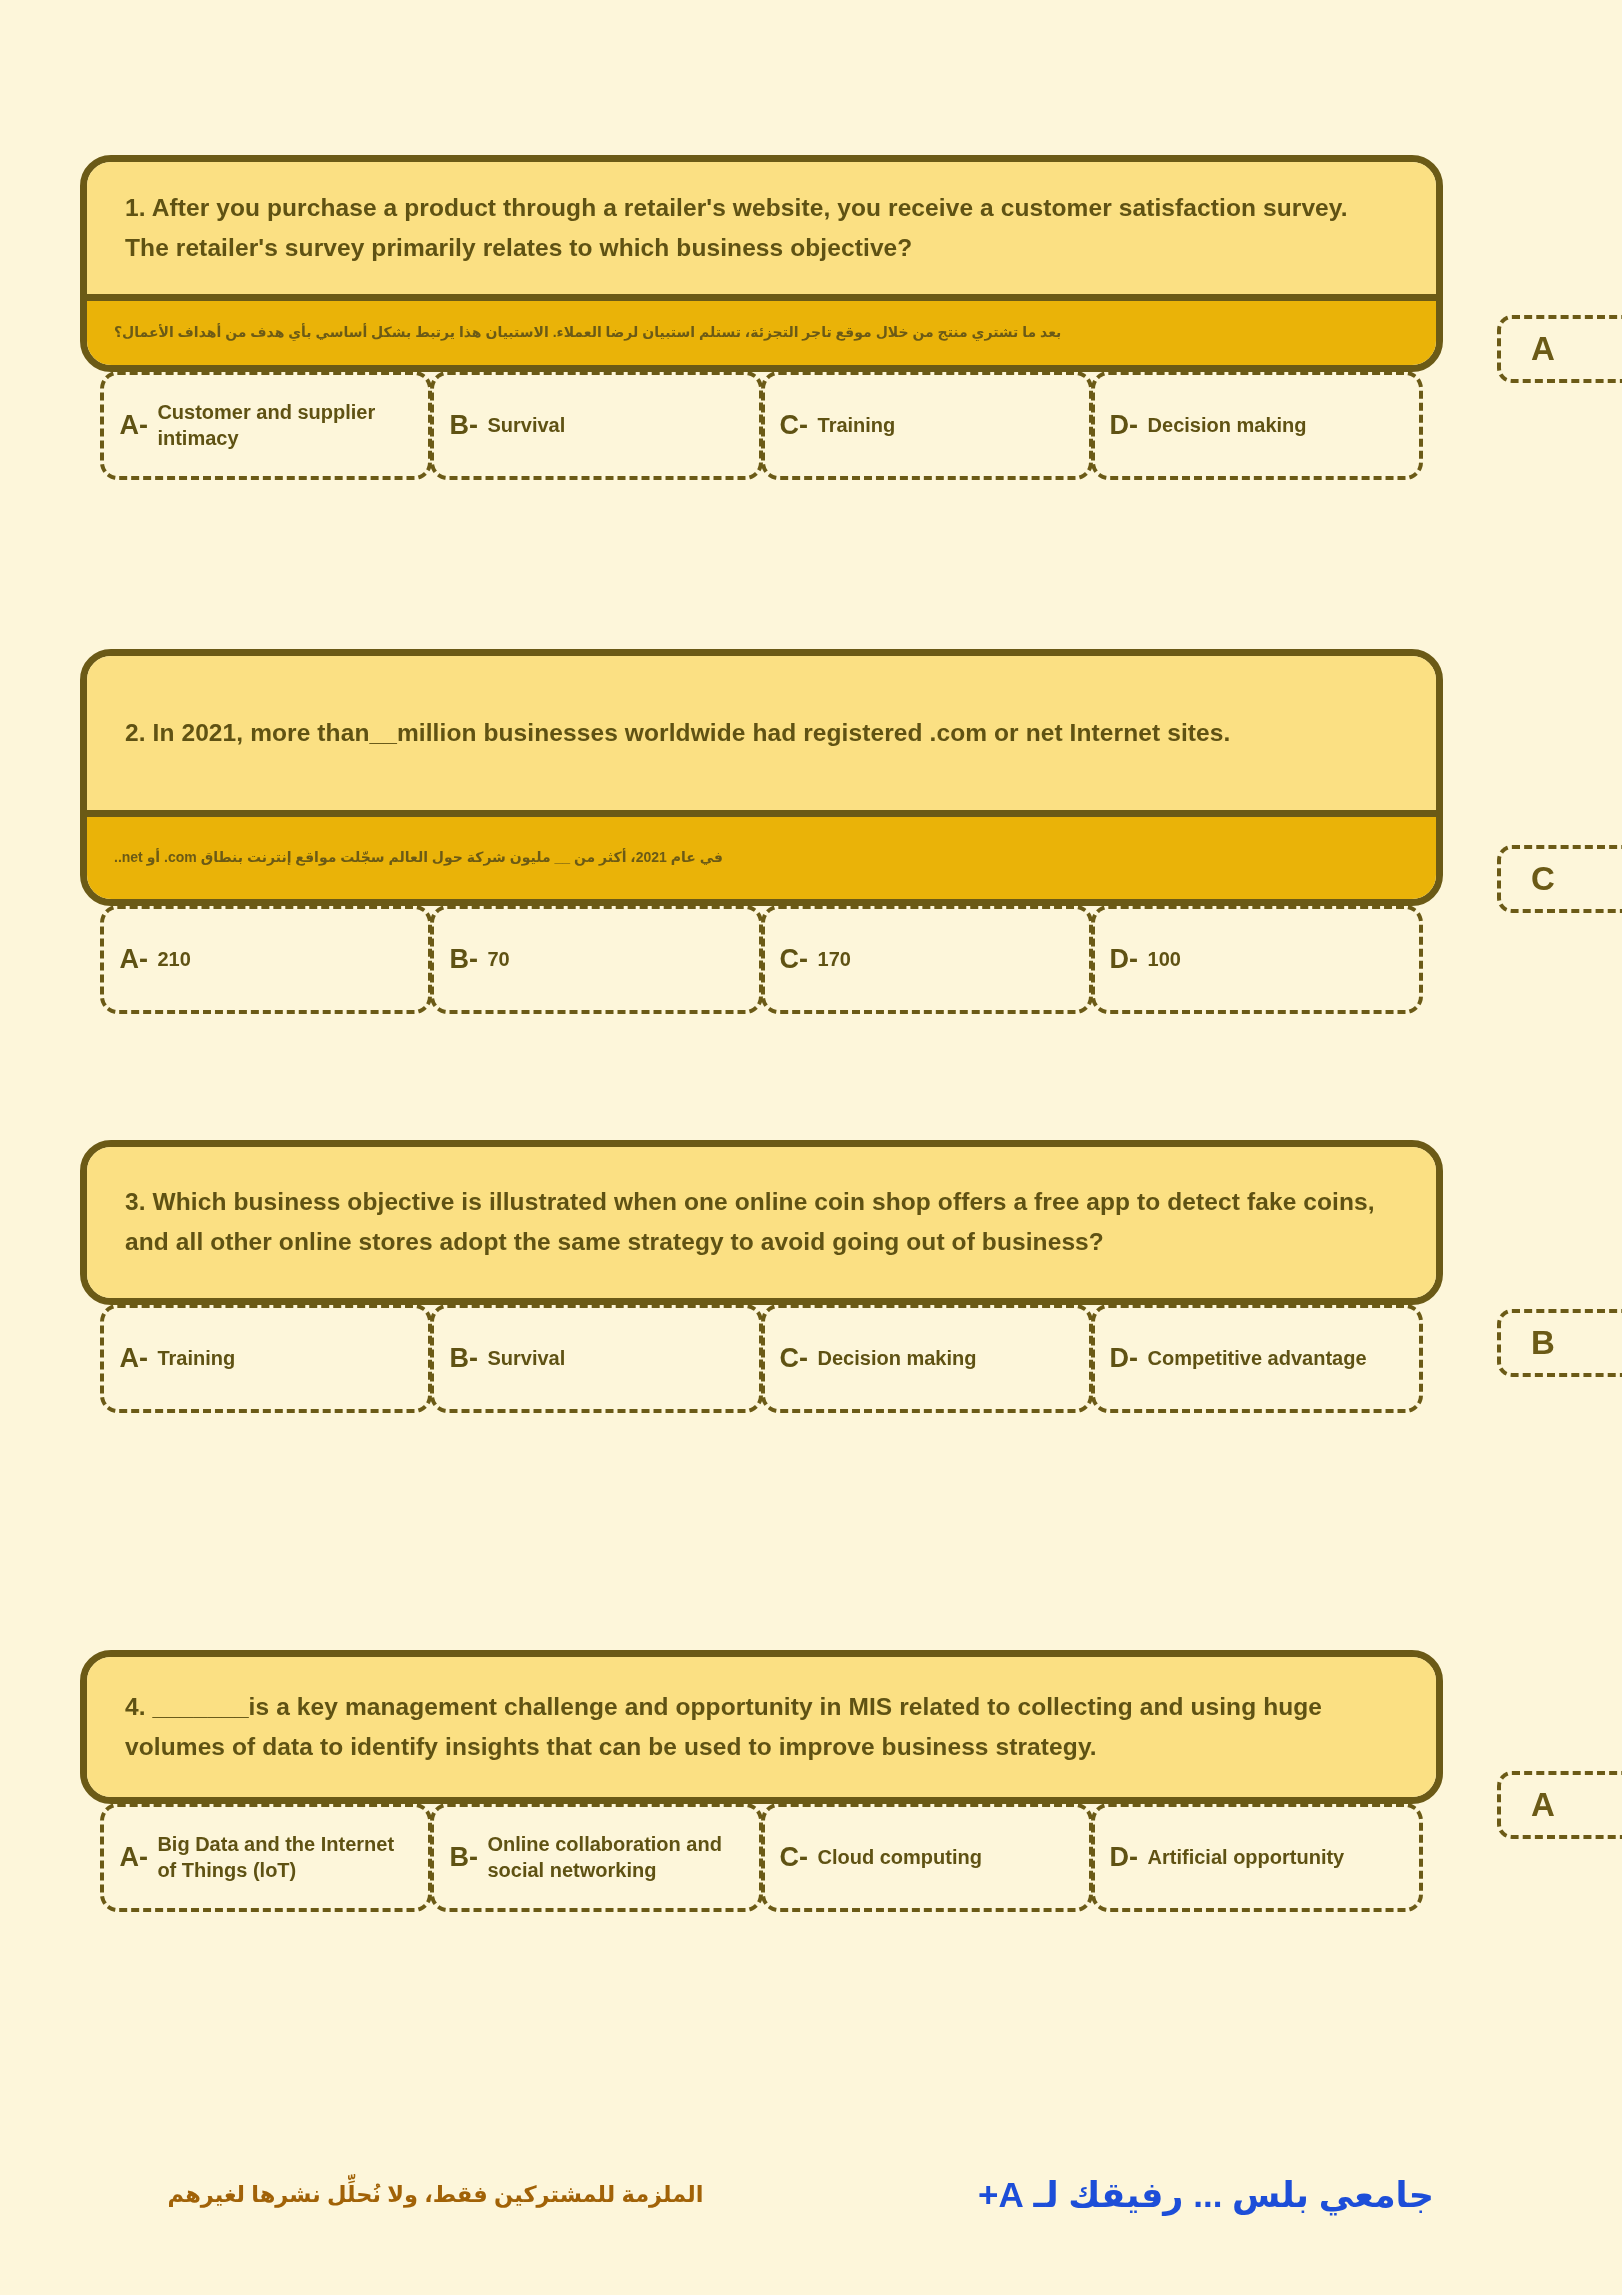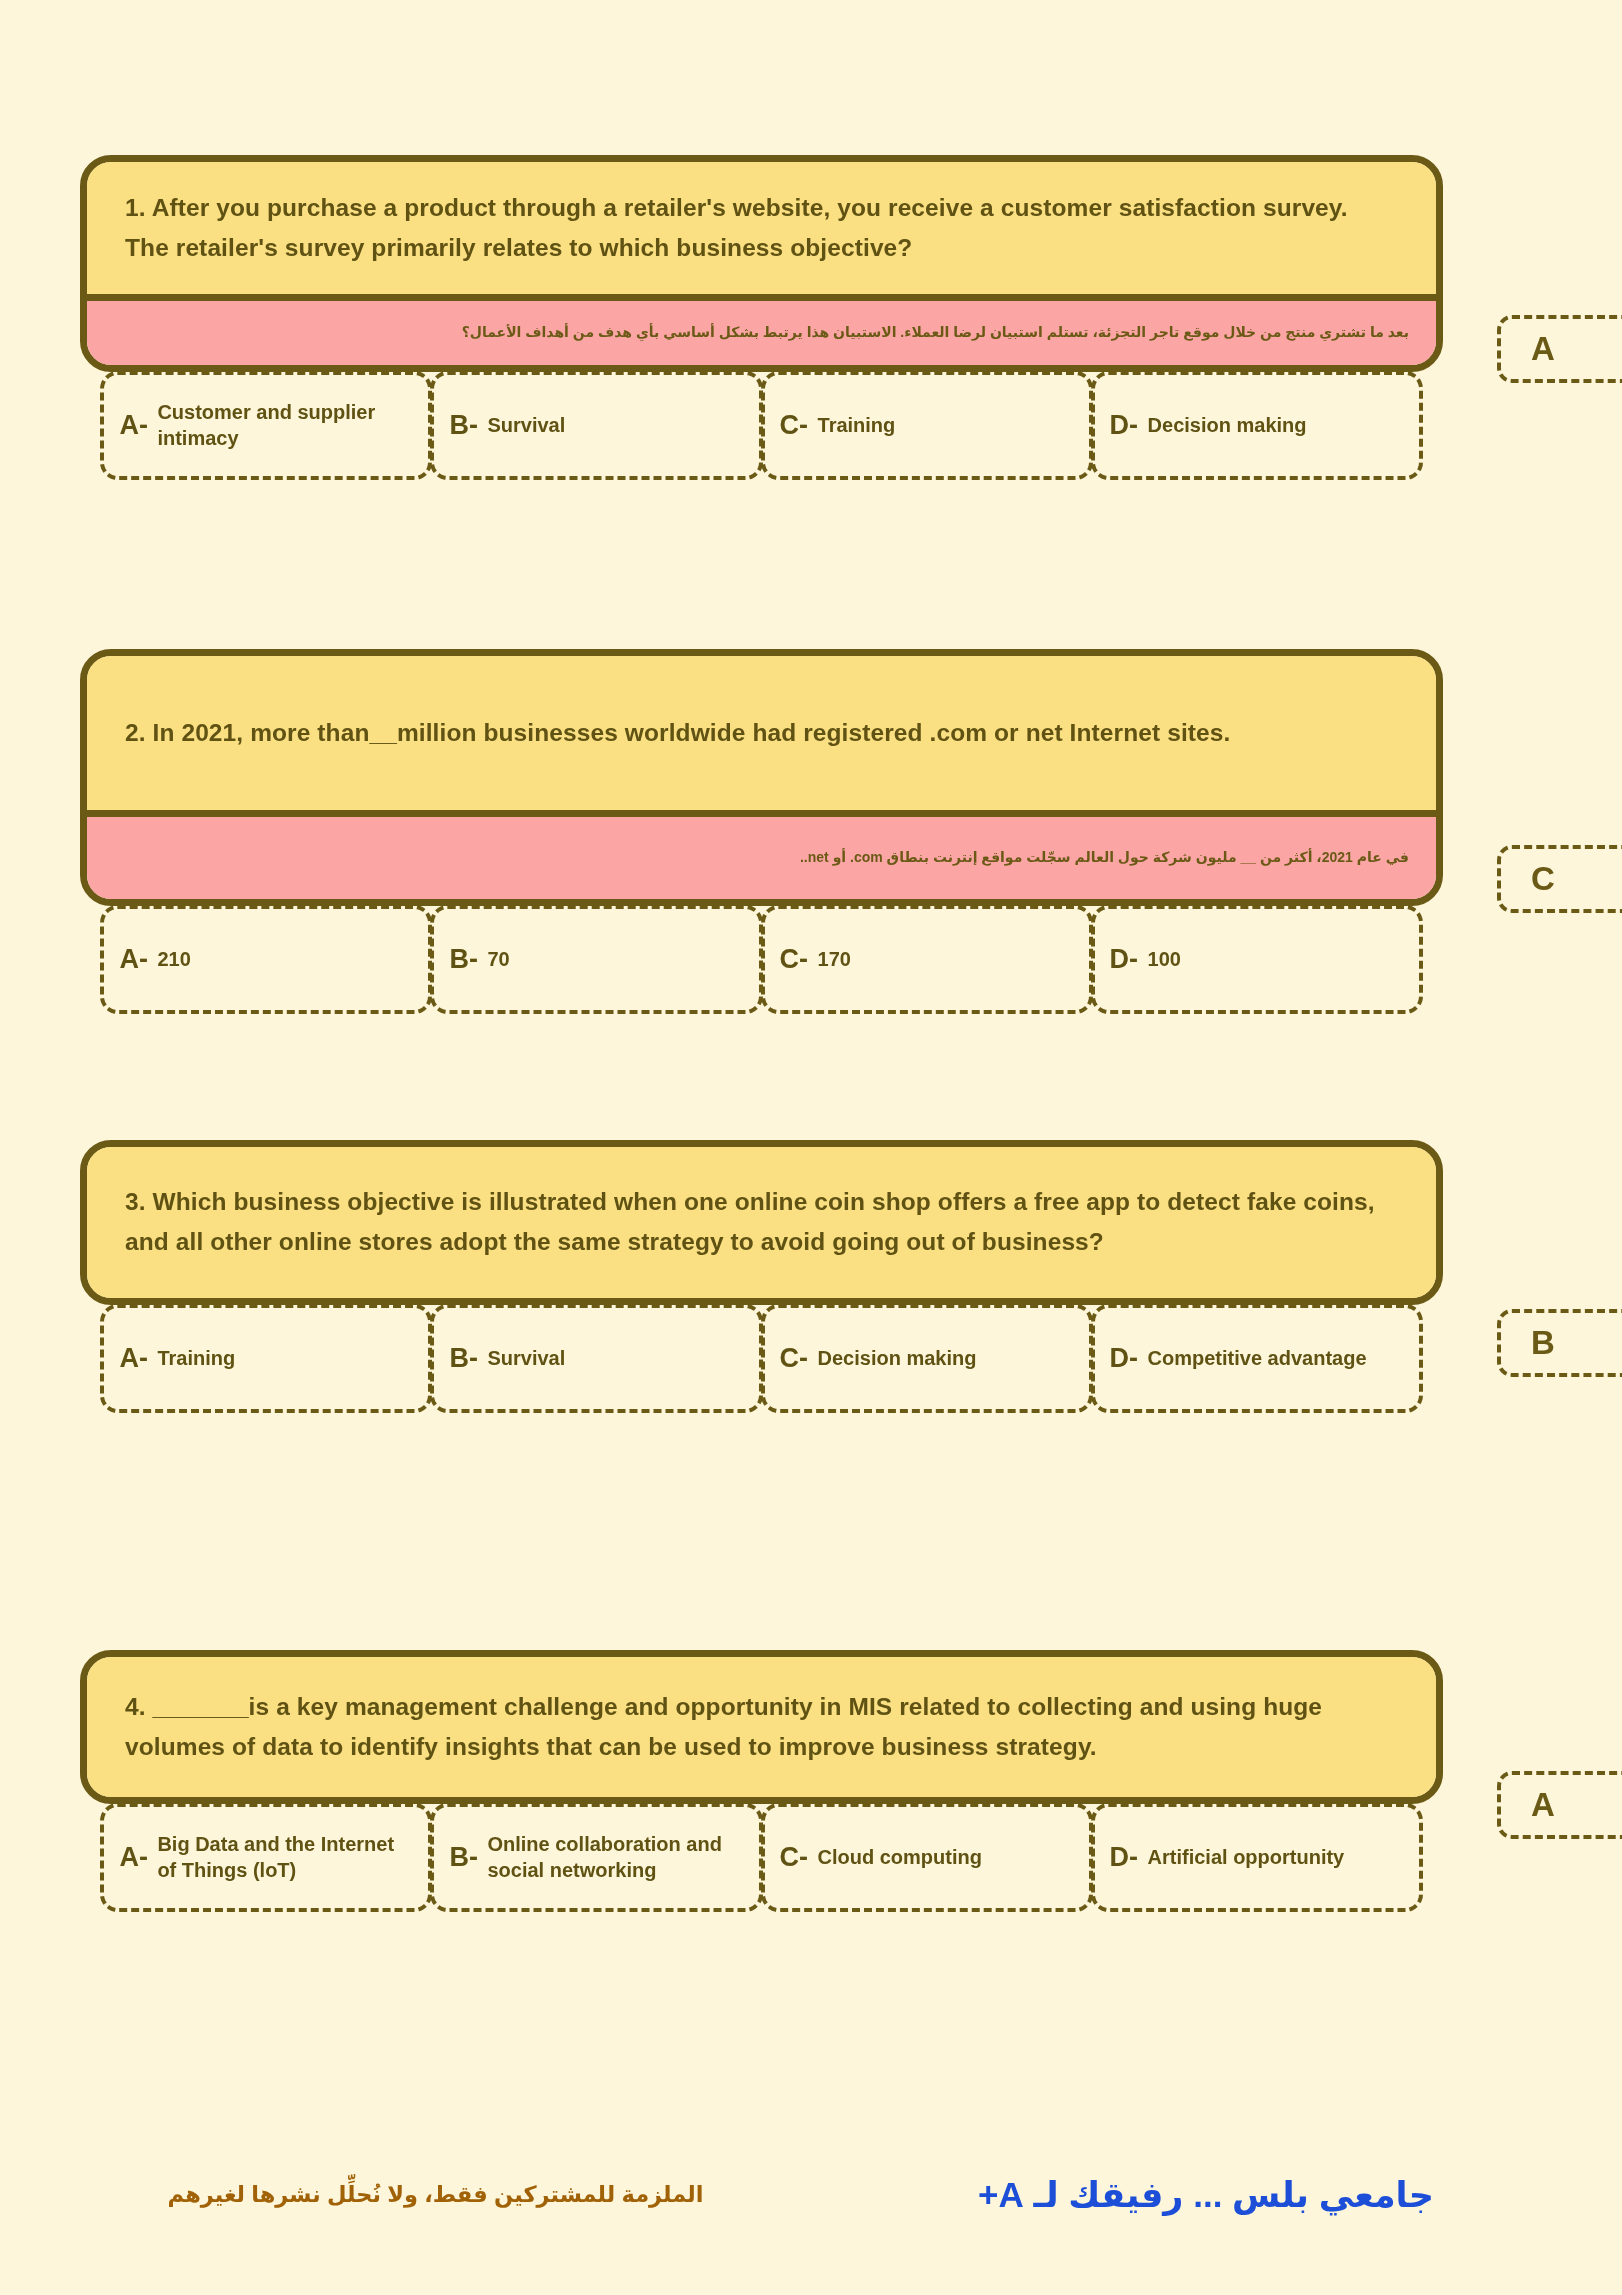--- a/index.html
+++ b/index.html
@@ -48,27 +48,27 @@
 
   .qtext {
     font-size: 24.5px;
     font-weight: bold;
     line-height: 1.62;
     color: #5f5213;
     letter-spacing: 0.1px;
   }
 
   .qtrans {
-    background: #fca5a5;
+    background: #eab308;
     border-top: 7.5px solid #6b5a16;
     padding: 15px 27px 16.4px 27px;
     box-sizing: border-box;
     display: flex;
     align-items: center;
-    justify-content: flex-end;
+    justify-content: flex-start;
   }
   .qtrans-inner {
     direction: rtl;
     font-size: 14px;
     font-weight: bold;
     line-height: 1.5;
     text-align: right;
     color: #6b5a16;
   }
 

